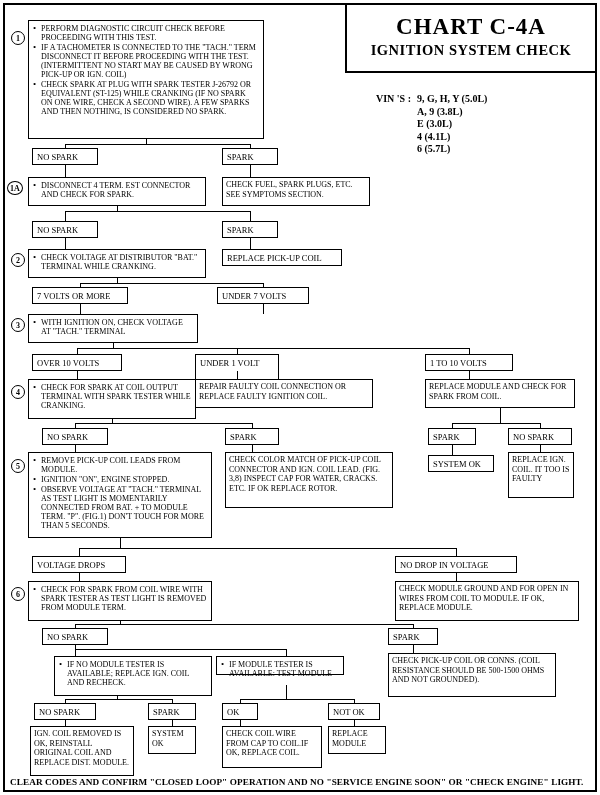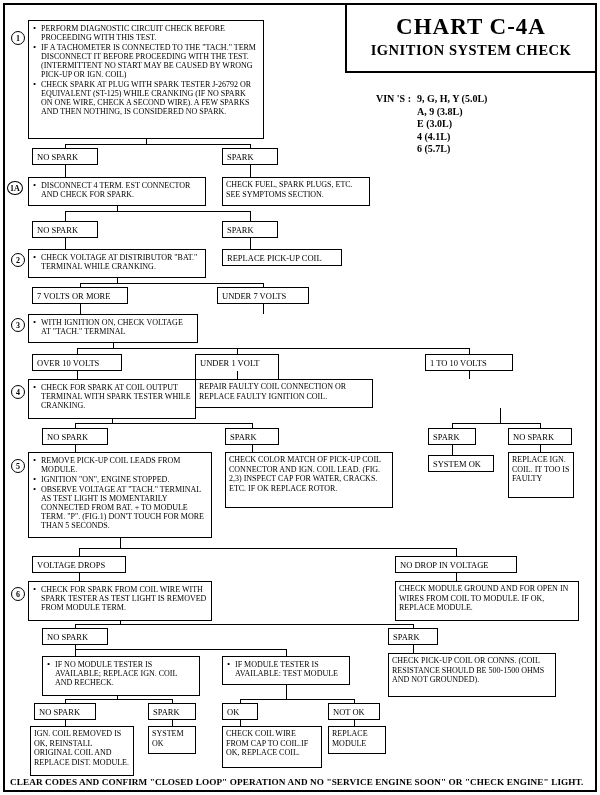--- a/index.html
+++ b/index.html
@@ -81,50 +81,51 @@
   </div>
 
   <div class="bx br" style="left:32px;top:354px;width:90px;height:17px">OVER 10 VOLTS</div>
   <div class="bx br" style="left:195px;top:354px;width:84px;height:31px">UNDER 1 VOLT</div>
   <div class="bx br" style="left:425px;top:354px;width:88px;height:17px">1 TO 10 VOLTS</div>
 
   <div class="bx blist" style="left:28px;top:379px;width:168px;height:40px">
     <div class="bi"><span>CHECK FOR SPARK AT COIL OUTPUT TERMINAL WITH SPARK TESTER WHILE CRANKING.</span></div>
   </div>
   <div class="bx" style="left:195px;top:379px;width:178px;height:29px">REPAIR FAULTY COIL CONNECTION OR REPLACE FAULTY IGNITION COIL.</div>
+  <div class="bx" style="left:425px;top:379px;width:150px;height:29px">REPLACE MODULE AND CHECK FOR SPARK FROM COIL.</div>
 
   <div class="bx br" style="left:42px;top:428px;width:66px;height:17px">NO SPARK</div>
   <div class="bx br" style="left:225px;top:428px;width:54px;height:17px">SPARK</div>
   <div class="bx br" style="left:428px;top:428px;width:48px;height:17px">SPARK</div>
   <div class="bx br" style="left:508px;top:428px;width:64px;height:17px">NO SPARK</div>
 
   <div class="bx blist" style="left:28px;top:452px;width:184px;height:86px">
     <div class="bi"><span>REMOVE PICK-UP COIL LEADS FROM MODULE.</span></div>
     <div class="bi"><span>IGNITION "ON", ENGINE STOPPED.</span></div>
     <div class="bi"><span>OBSERVE VOLTAGE AT "TACH." TERMINAL AS TEST LIGHT IS MOMENTARILY CONNECTED FROM BAT. + TO MODULE TERM. "P". (FIG.1) DON'T TOUCH FOR MORE THAN 5 SECONDS.</span></div>
   </div>
-  <div class="bx" style="left:225px;top:452px;width:168px;height:56px">CHECK COLOR MATCH OF PICK-UP COIL CONNECTOR AND IGN. COIL LEAD. (FIG. 2,3) INSPECT CAP FOR WATER, CRACKS. ETC. IF OK REPLACE ROTOR.</div>
+  <div class="bx" style="left:225px;top:452px;width:168px;height:56px">CHECK COLOR MATCH OF PICK-UP COIL CONNECTOR AND IGN. COIL LEAD. (FIG. 3,8) INSPECT CAP FOR WATER, CRACKS. ETC. IF OK REPLACE ROTOR.</div>
   <div class="bx br" style="left:428px;top:455px;width:66px;height:17px">SYSTEM OK</div>
   <div class="bx" style="left:508px;top:452px;width:66px;height:46px">REPLACE IGN. COIL. IT TOO IS FAULTY</div>
 
   <div class="bx br" style="left:32px;top:556px;width:94px;height:17px">VOLTAGE DROPS</div>
   <div class="bx br" style="left:395px;top:556px;width:122px;height:17px">NO DROP IN VOLTAGE</div>
 
   <div class="bx blist" style="left:28px;top:581px;width:184px;height:40px">
     <div class="bi"><span>CHECK FOR SPARK FROM COIL WIRE WITH SPARK TESTER AS TEST LIGHT IS REMOVED FROM MODULE TERM.</span></div>
   </div>
   <div class="bx" style="left:395px;top:581px;width:184px;height:40px">CHECK MODULE GROUND AND FOR OPEN IN WIRES FROM COIL TO MODULE. IF OK, REPLACE MODULE.</div>
 
   <div class="bx br" style="left:42px;top:628px;width:66px;height:17px">NO SPARK</div>
   <div class="bx br" style="left:388px;top:628px;width:50px;height:17px">SPARK</div>
 
-  <div class="bx blist" style="left:42px;top:656px;width:158px;height:40px">
+  <div class="bx blist" style="left:54px;top:656px;width:158px;height:40px">
     <div class="bi"><span>IF NO MODULE TESTER IS AVAILABLE; REPLACE IGN. COIL AND RECHECK.</span></div>
   </div>
-  <div class="bx blist" style="left:222px;top:656px;width:128px;height:29px">
+  <div class="bx blist" style="left:216px;top:656px;width:128px;height:19px">
     <div class="bi"><span>IF MODULE TESTER IS AVAILABLE: TEST MODULE</span></div>
   </div>
   <div class="bx" style="left:388px;top:653px;width:168px;height:44px">CHECK PICK-UP COIL OR CONNS. (COIL RESISTANCE SHOULD BE 500-1500 OHMS AND NOT GROUNDED).</div>
 
   <div class="bx br" style="left:34px;top:703px;width:62px;height:17px">NO SPARK</div>
   <div class="bx br" style="left:148px;top:703px;width:48px;height:17px">SPARK</div>
   <div class="bx br" style="left:222px;top:703px;width:36px;height:17px">OK</div>
   <div class="bx br" style="left:328px;top:703px;width:52px;height:17px">NOT OK</div>
 
   <div class="bx" style="left:30px;top:726px;width:104px;height:50px">IGN. COIL REMOVED IS OK, REINSTALL ORIGINAL COIL AND REPLACE DIST. MODULE.</div>

